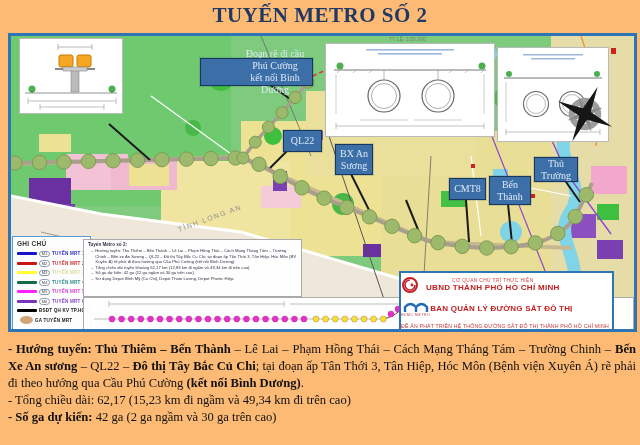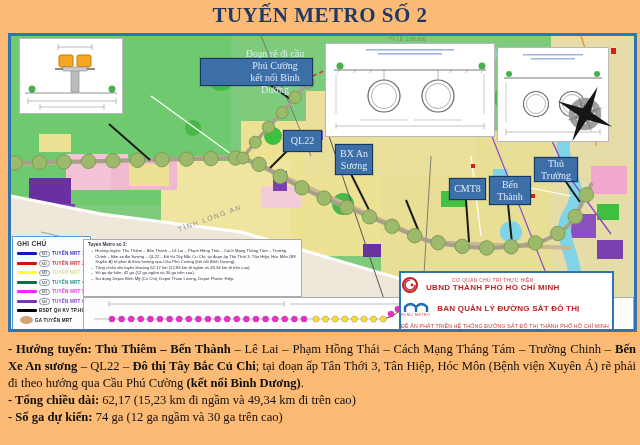--- a/index.html
+++ b/index.html
@@ -75,21 +75,21 @@
   
   .infobox {
     position:absolute; left:388px; top:223px; width:215px; height:71px;
     background:#fff; border:2px solid #2E75B6; font-family:"Liberation Sans",sans-serif;
     display:flex; flex-direction:column; align-items:flex-start;margin-top:12px;
   }
   .ib-row1 { display:flex; align-items:center; justify-content:center; gap:7px; height:24px; }
   .ib-agency-small { font-size:4.8px; color:#D04040; letter-spacing:.4px; text-align:center;}
   .ib-agency { font-size:8px; font-weight:700; color:#C02020; letter-spacing:.3px; text-align:center;}
   .ib-div { border-top:1px solid #BFBFBF; margin:0 6px; }
-  .ib-row2 { display:flex; align-items:center; justify-content:center; gap:7px; height:21px; }
+  .ib-row2 { display:flex; align-items:center; justify-content:center; height:21px; }
   .ib-metro-wrap { display:flex; flex-direction:column; align-items:center; }
   .ib-metro-text { font-size:3.4px; color:#C03030; letter-spacing:.6px; margin-top:0.5px;}
   .ib-board { font-size:8px; font-weight:700; color:#C02020; letter-spacing:.2px;}
   .ib-row3 { flex:1; display:flex; flex-direction:column; align-items:center; justify-content:center; }
   .ib-proj { font-size:5.2px; color:#C63535; letter-spacing:.2px; line-height:8px; text-align:center;}
   
   .desc {
     position:absolute; left:8px; top:341px; width:628px;
     font-size:12.6px; line-height:17px; color:#101010;
     font-family:"Liberation Serif", serif;
@@ -442,17 +442,17 @@
       <div class="ib-div"></div>
       <div class="ib-row3">
         <div class="ib-proj">ĐỀ ÁN PHÁT TRIỂN HỆ THỐNG ĐƯỜNG SẮT ĐÔ THỊ THÀNH PHỐ HỒ CHÍ MINH</div>
         <div class="ib-proj">THEO KẾT LUẬN SỐ 49-KL/TW CỦA BỘ CHÍNH TRỊ</div>
       </div>
     </div>
   </div>
 
   <div class="desc">
     <p><span style="font-weight: 700;">- Hướng tuyến: Thủ Thiêm – Bến Thành</span><span> – Lê Lai – Phạm Hồng Thái – Cách Mạng Tháng Tám – Trường Chinh – </span><span style="font-weight: 700;">Bến Xe An sương</span><span> – QL22 – </span><span style="font-weight: 700;">Đô thị Tây Bắc Củ Chi</span><span>; tại đoạn ấp Tân Thới 3, Tân Hiệp, Hóc Môn (Bệnh viện Xuyên Á) rẽ phải đi theo hướng qua Cầu Phú Cường </span><span style="font-weight: 700;">(kết nối Bình Dương)</span><span>.</span></p>
-    <p class="nojust"><span style="font-weight: 700;">- Tổng chiều dài:</span><span> 62,17 (15,23 km đi ngầm và 49,34 km đi trên cao)</span></p>
-    <p class="nojust"><span style="font-weight: 700; text-align: center;">- Số ga dự kiến:</span><span> 74 ga (12 ga ngầm và 30 ga trên cao)</span></p>
+    <p class="nojust"><span style="font-weight: 400;">- Tổng chiều dài:</span><span> 62,17 (15,23 km đi ngầm và 49,34 km đi trên cao)</span></p>
+    <p class="nojust"><span style="font-weight: 700; text-align: center;">- Số ga dự kiến:</span><span> 42 ga (2 ga ngầm và 30 ga trên cao)</span></p>
   </div>
 
 </div>
 
 </body></html>

